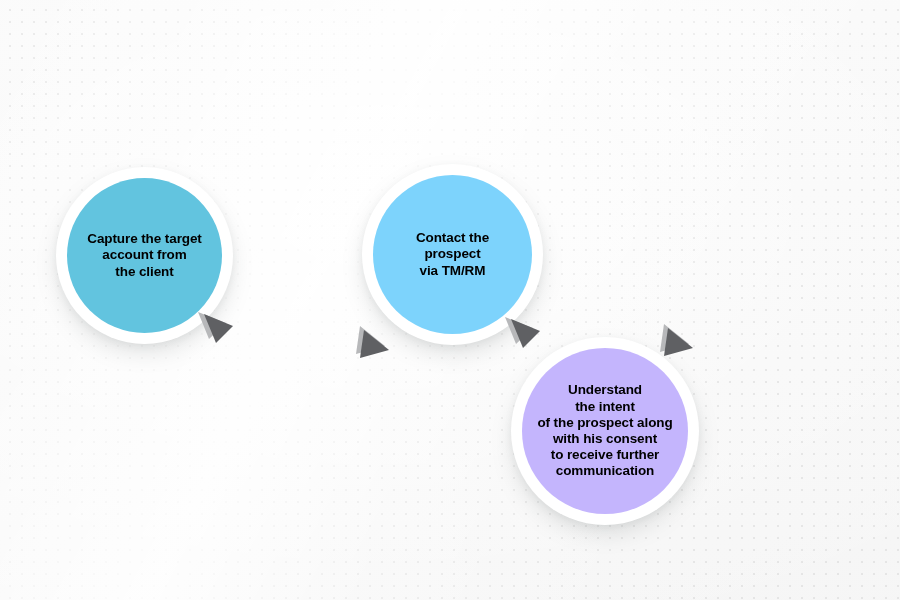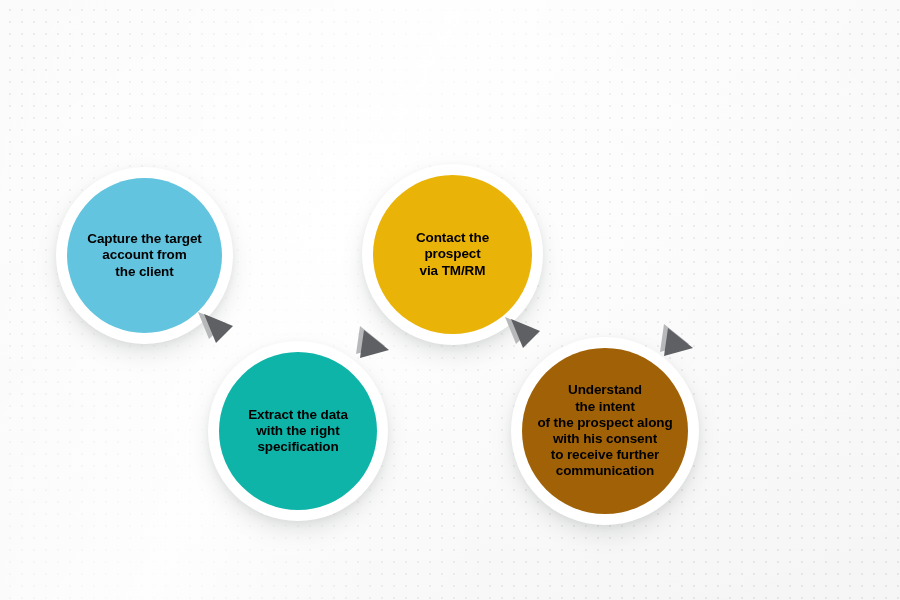--- a/index.html
+++ b/index.html
@@ -153,38 +153,31 @@
   </div>
 
   <div class="node" id="node-slot-0" style="left: 56px; top: 167px; width: 177px; height: 177px;">
     <div class="node-disc" style="background: rgb(98, 196, 223);">
       <div class="node-label" style="font-size: 13.5px;">Capture the target
 account from
 the client</div>
     </div>
   </div>
 
-  <div class="node" id="node-slot-1" style="left: 208px; top: 341px; width: 180px; height: 180px;">
-    <div class="node-disc" style="background: rgb(15, 180, 168);">
-      <div class="node-label" style="font-size: 13.5px;">Extract the data
-with the right
-specification</div>
-    </div>
-  </div>
 
   <div class="node" id="node-slot-2" style="left: 362px; top: 164px; width: 181px; height: 181px;">
-    <div class="node-disc" style="background: #eab308;">
+    <div class="node-disc" style="background: #7dd3fc;">
       <div class="node-label" style="font-size: 13.5px;">Contact the
 prospect
 via TM/RM</div>
     </div>
   </div>
 
   <div class="node" id="node-slot-3" style="left: 511px; top: 337px; width: 188px; height: 188px;">
-    <div class="node-disc" style="background: #a16207;">
+    <div class="node-disc" style="background: #c4b5fd;">
       <div class="node-label" style="font-size: 13.5px;">Understand
 the intent
 of the prospect along
 with his consent
 to receive further
 communication</div>
     </div>
   </div>
 
 

